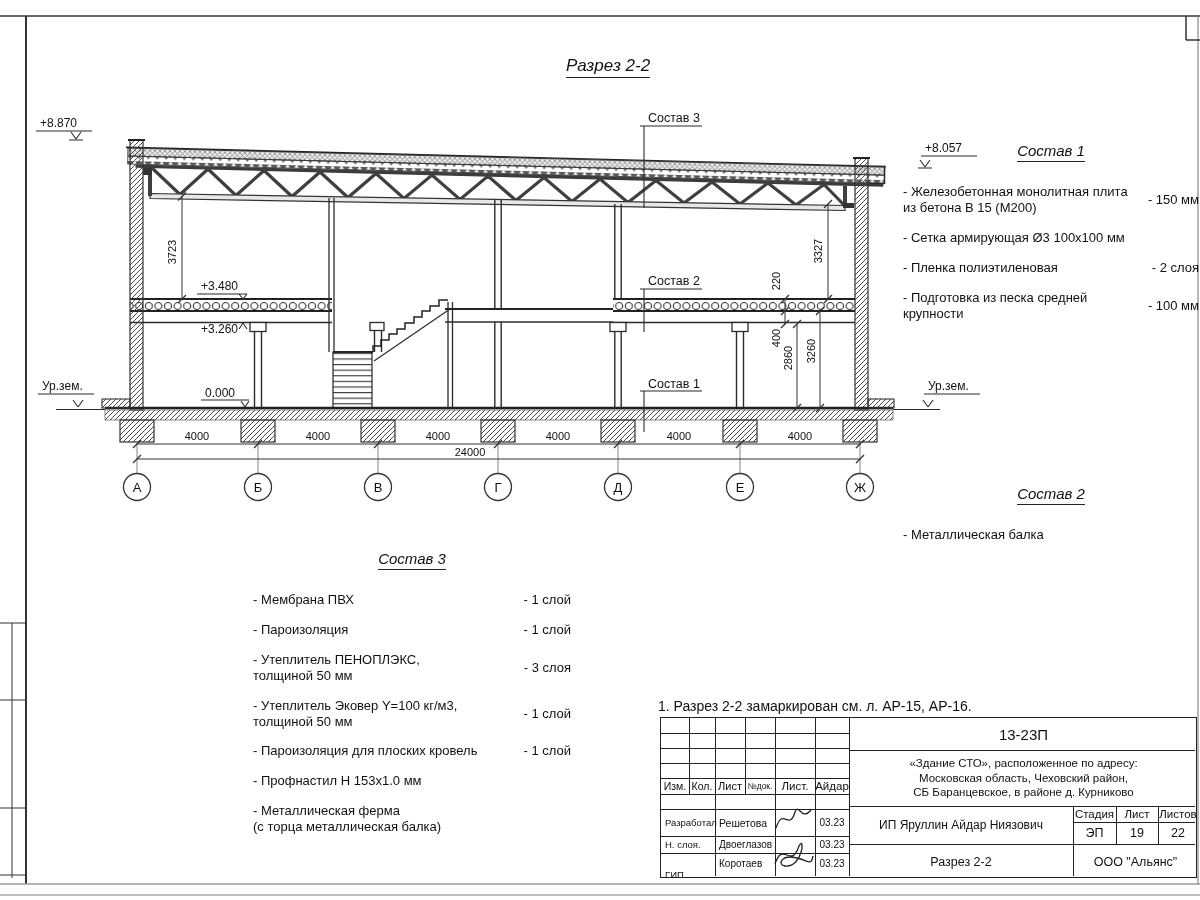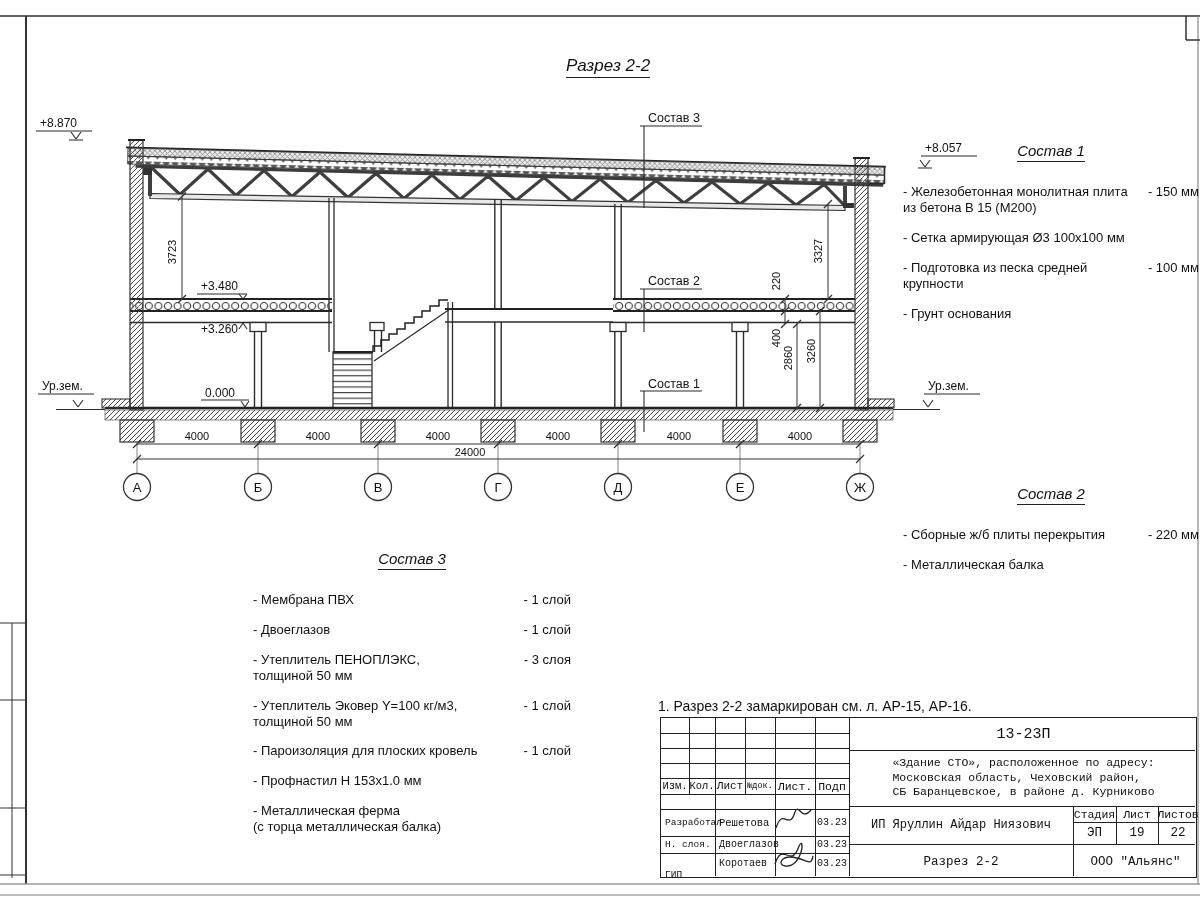--- a/index.html
+++ b/index.html
@@ -9,30 +9,30 @@
   .txt{font:12px "Liberation Sans",sans-serif;fill:#111;}
   .dimtxt{font:11px "Liberation Sans",sans-serif;fill:#111;}
   .axtxt{font:13px "Liberation Sans",sans-serif;fill:#111;}
   .calltxt{font:12.5px "Liberation Sans",sans-serif;fill:#111;}
   .main-title{position:absolute;left:538px;top:56px;width:140px;text-align:center;
               font-size:17px;font-style:italic;}
   .main-title span{border-bottom:1.4px solid #222;padding-bottom:2px;}
   .panel{position:absolute;font-size:13px;line-height:1.22;}
   .panel h3{margin:0 0 24px 0;text-align:center;font-size:15px;font-style:italic;font-weight:normal;}
   .panel h3 span{border-bottom:1.3px solid #222;padding-bottom:2px;}
-  .item{display:flex;justify-content:space-between;align-items:flex-start;margin-bottom:14px;}
+  .item{display:flex;justify-content:space-between;align-items:center;margin-bottom:14px;}
   .item .nm{white-space:pre-line;}
   .item .vl2{white-space:nowrap;margin-left:8px;}
   .note{position:absolute;left:658px;top:698px;font-size:14px;}
   .tb{position:absolute;left:660px;top:717px;width:537px;height:161px;
       border:1.6px solid #222;box-sizing:border-box;}
   .tb .vl{position:absolute;width:1.2px;background:#222;}
   .tb .hl{position:absolute;height:1.2px;background:#222;}
   .tb .cell{position:absolute;display:flex;align-items:center;justify-content:center;
-            text-align:left;font-size:12px;font-family:Liberation Mono, monospace;}
+            text-align:center;font-size:12px;}
   .tb .lcell{justify-content:flex-start;padding-left:2px;box-sizing:border-box;white-space:nowrap;}
   .pre{white-space:pre-line;line-height:1.3;}
 </style>
 </head>
 <body>
 
 <div class="page">
 
 <svg width="1200" height="900" viewBox="0 0 1200 900">
   <defs>
@@ -266,50 +266,46 @@
   <div class="item">
         <span class="nm">- Железобетонная  монолитная плита
 из бетона В 15 (М200)</span>
         <span class="vl2">- 150 мм</span>
       </div>
   <div class="item">
         <span class="nm">- Сетка армирующая Ø3 100х100 мм</span>
         <span class="vl2"></span>
       </div>
   <div class="item">
+        <span class="nm">- Пленка полиэтиленовая</span>
+        <span class="vl2">- 2 слоя</span>
+      </div>
+  <div class="item">
         <span class="nm">- Подготовка из песка средней
 крупности</span>
         <span class="vl2">- 100 мм</span>
       </div>
-  <div class="item">
-        <span class="nm">- Грунт основания</span>
-        <span class="vl2"></span>
-      </div>
 </div>
 
 <div class="panel" style="left:903px;top:485px;width:296px;">
   <h3><span>Состав 2</span></h3>
   <div class="item">
-        <span class="nm">- Сборные ж/б плиты перекрытия</span>
-        <span class="vl2">- 220 мм</span>
-      </div>
-  <div class="item">
         <span class="nm">- Металлическая  балка</span>
         <span class="vl2"></span>
       </div>
 </div>
 
 <div class="panel" style="left:253px;top:550px;width:318px;">
   <h3><span>Состав 3</span></h3>
   <div class="item">
         <span class="nm">- Мембрана ПВХ</span>
         <span class="vl2">- 1 слой</span>
       </div>
   <div class="item">
-        <span class="nm">- Двоеглазов</span>
+        <span class="nm">- Пароизоляция</span>
         <span class="vl2">- 1 слой</span>
       </div>
   <div class="item">
         <span class="nm">- Утеплитель ПЕНОПЛЭКС,
 толщиной 50 мм</span>
         <span class="vl2">- 3 слоя</span>
       </div>
   <div class="item">
         <span class="nm">- Утеплитель Эковер Y=100 кг/м3,
 толщиной 50 мм</span>
@@ -353,21 +349,21 @@
   <div class="hl" style="left:188px;top:32px;width:346px"></div>
   <div class="hl" style="left:188px;top:88px;width:346px"></div>
   <div class="hl" style="left:188px;top:126px;width:346px"></div>
   <div class="hl" style="left:412px;top:104px;width:122px"></div>
 
   <div class="cell" style="left:0;top:60px;width:28px;height:16px;font-size:10.5px">Изм.</div>
   <div class="cell" style="left:28px;top:60px;width:26px;height:16px;font-size:10.5px">Кол.</div>
   <div class="cell" style="left:54px;top:60px;width:30px;height:16px;font-size:11px">Лист</div>
   <div class="cell" style="left:84px;top:60px;width:30px;height:16px;font-size:8.5px">№док.</div>
   <div class="cell" style="left:114px;top:60px;width:40px;height:16px;font-size:11.5px">Лист.</div>
-  <div class="cell" style="left:154px;top:60px;width:34px;height:16px;font-size:11.5px">Подп</div>
+  <div class="cell" style="left:154px;top:60px;width:34px;height:16px;font-size:11.5px">Айдар</div>
 
   <div class="cell lcell" style="left:2px;top:91px;width:52px;height:27px;font-size:9.5px">Разработал</div>
   <div class="cell lcell" style="left:56px;top:91px;width:58px;height:27px;font-size:10.5px">Решетова</div>
   <div class="cell" style="left:154px;top:91px;width:34px;height:27px;font-size:10px">03.23</div>
   <div class="cell lcell" style="left:2px;top:118px;width:52px;height:17px;font-size:9.5px">Н. слоя.</div>
   <div class="cell lcell" style="left:56px;top:118px;width:58px;height:17px;font-size:10px">Двоеглазов</div>
   <div class="cell" style="left:154px;top:118px;width:34px;height:17px;font-size:10px">03.23</div>
   <div class="cell lcell" style="left:2px;top:146px;width:52px;height:20px;font-size:9.5px">ГИП</div>
   <div class="cell lcell" style="left:56px;top:135px;width:58px;height:20px;font-size:10px">Коротаев</div>
   <div class="cell" style="left:154px;top:135px;width:34px;height:20px;font-size:10px">03.23</div>

